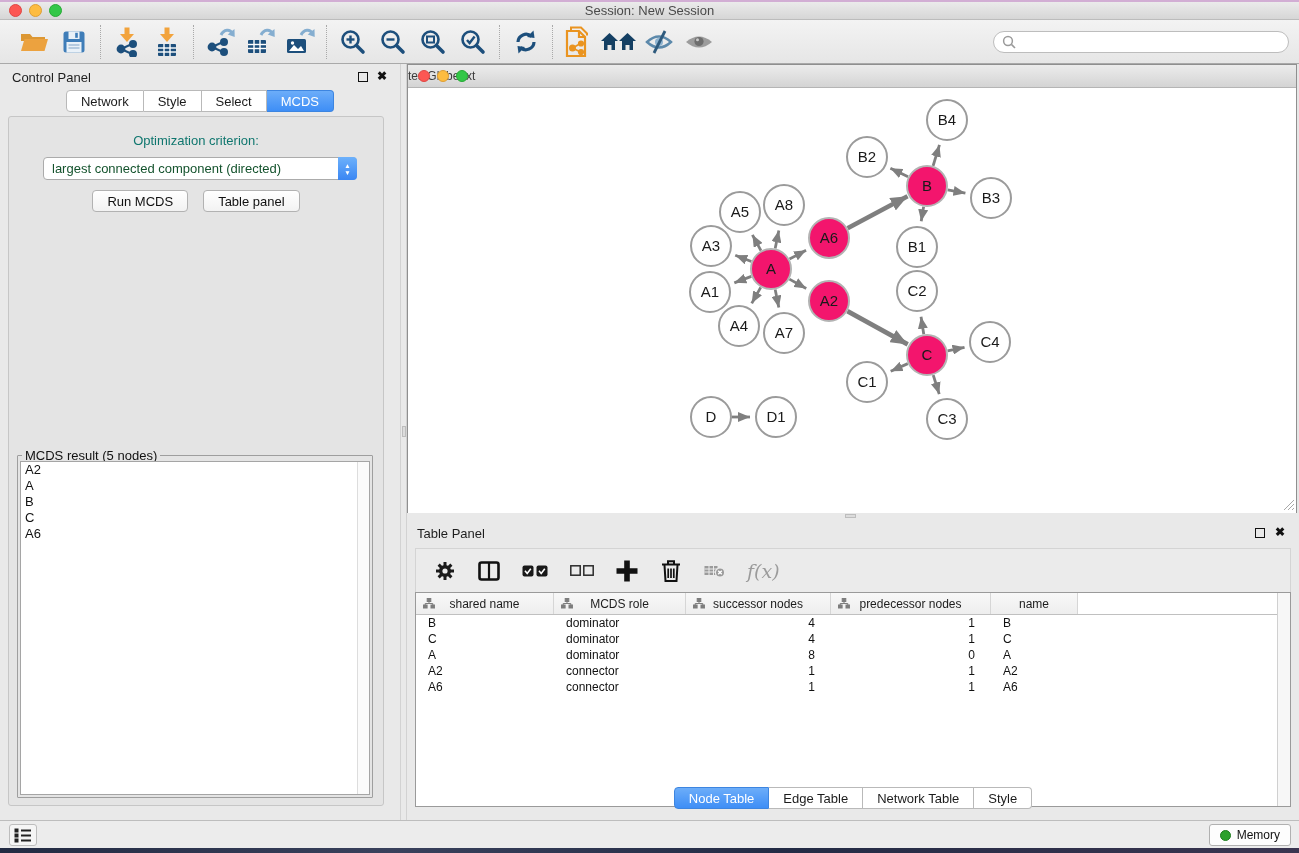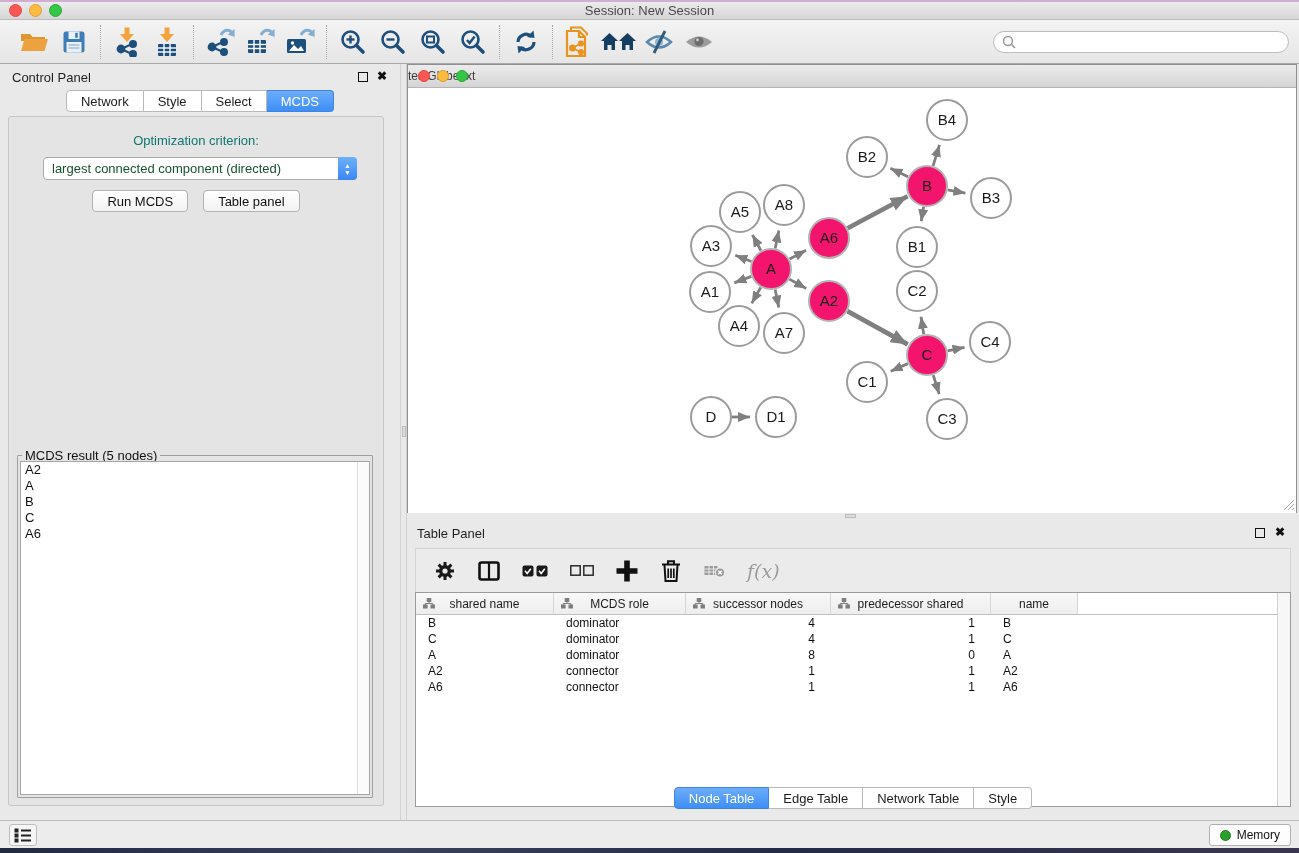--- a/index.html
+++ b/index.html
@@ -582,21 +582,21 @@
               <g fill="#7d7d7d" stroke="#7d7d7d" stroke-width="1">
                 <rect x="4.2" y="0.5" width="3.6" height="3"></rect>
                 <line x1="6" y1="3.5" x2="6" y2="5.5"></line>
                 <line x1="2.2" y1="5.5" x2="9.8" y2="5.5"></line>
                 <line x1="2.2" y1="5.5" x2="2.2" y2="7"></line>
                 <line x1="9.8" y1="5.5" x2="9.8" y2="7"></line>
                 <rect x="0.5" y="7" width="3.6" height="3"></rect>
                 <rect x="8" y="7" width="3.6" height="3"></rect>
               </g>
             </svg>
-            <span>predecessor shared</span>
+            <span>predecessor nodes</span>
           </div>
           <div class="th" style="width: 87px;">
             <span>name</span>
           </div>
         </div>
       <div id="tbl-body">
           <div class="tr">
             <div class="td left" style="width: 138px;">B</div>
             <div class="td left" style="width: 132px;">dominator</div>
             <div class="td right" style="width: 145px;">4</div>

